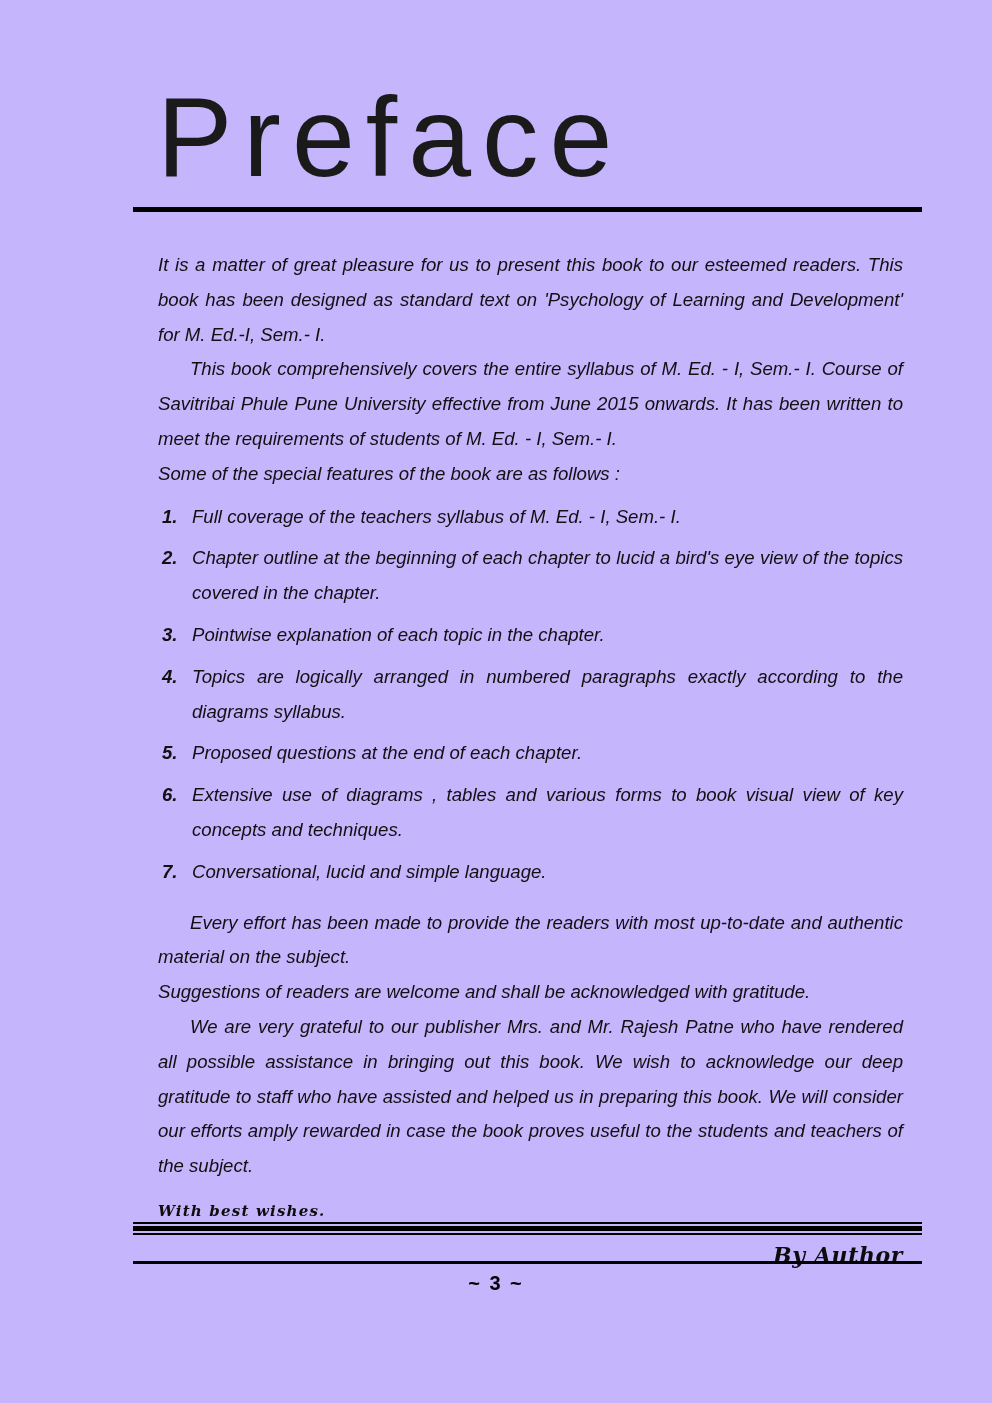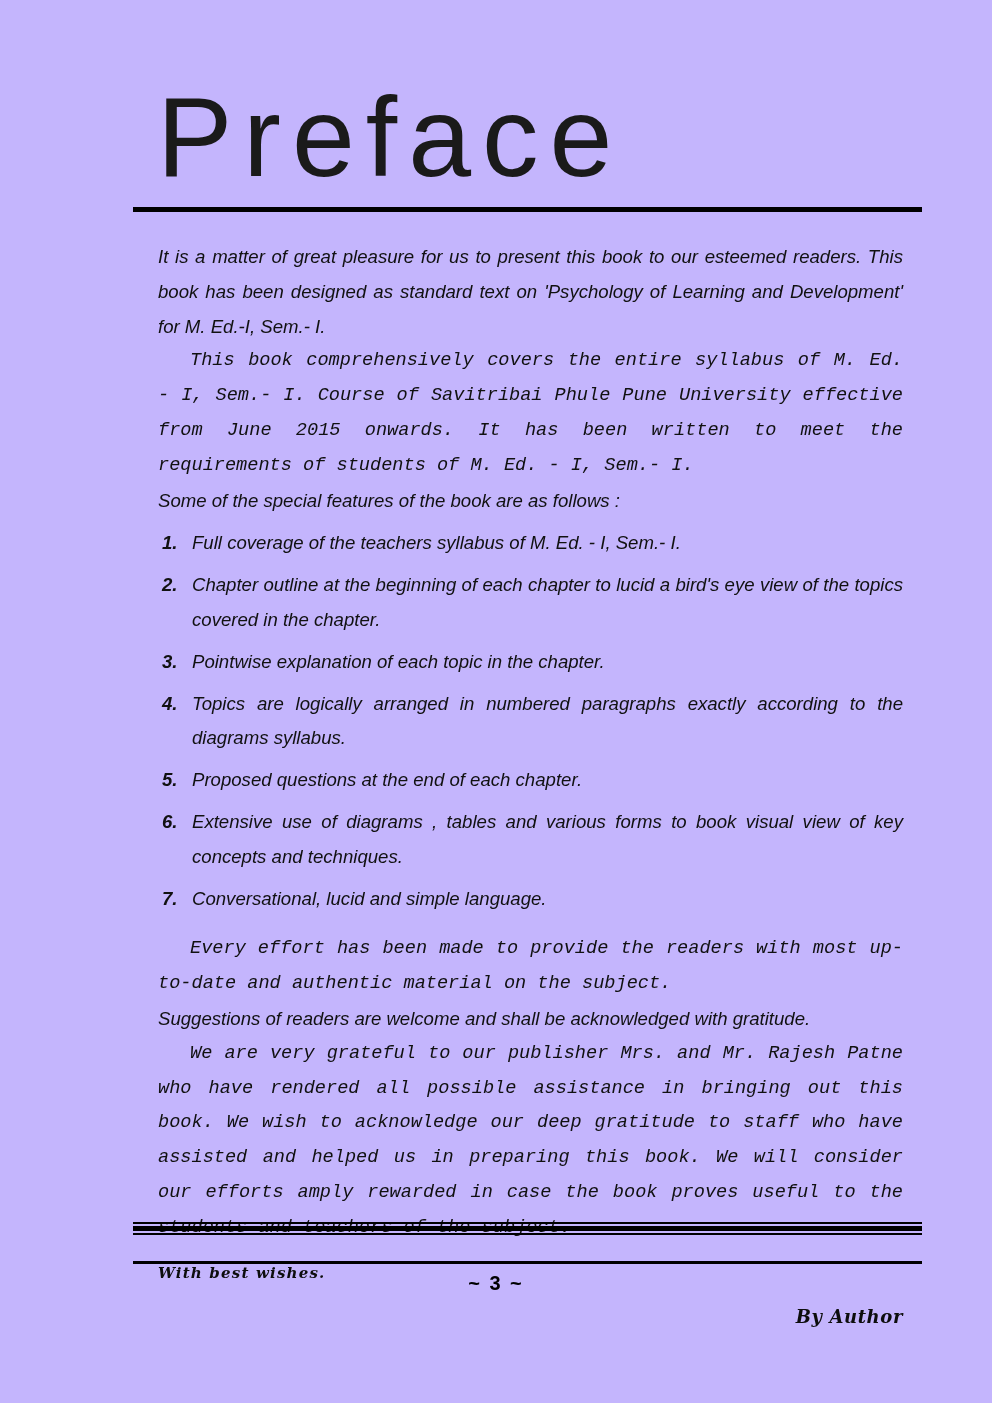--- a/index.html
+++ b/index.html
@@ -48,37 +48,36 @@
     margin-top: 9px;
     width: 789px;
     height: 5px;
     background: #000000;
   }
 
   
   .content {
     position: absolute;
     left: 158px;
-    top: 240px;
+    top: 248px;
     width: 745px;
   }
 
   .para {
     font-style: italic;
     font-size: 18.6px;
     line-height: 34.8px;
     text-align: justify;
     text-justify: inter-word;
     margin: 0 0 0 0;
     color: #111111;
     white-space: pre-wrap;
   }
   .para.indent {
     text-indent: 32px;
-    font-family: Liberation Mono, monospace;
   }
   .para.gap-top {
     margin-top: 16px;
   }
 
   
   .list {
     margin: 8px 0 0 0;
     padding: 0;
     list-style: none;
@@ -117,21 +116,21 @@
     line-height: 30px;
     letter-spacing: 1.2px;
     color: #0d0d0d;
   }
   .byline {
     margin-top: 14px;
     text-align: right;
     font-family: "DejaVu Serif", "Liberation Serif", serif;
     font-weight: bold;
     font-style: italic;
-    font-size: 18px;
+    font-size: 22px;
     line-height: 30px;
     letter-spacing: 0.6px;
     color: #0d0d0d;
   }
 
   
   .footer {
     position: absolute;
     left: 133px;
     top: 1222px;

